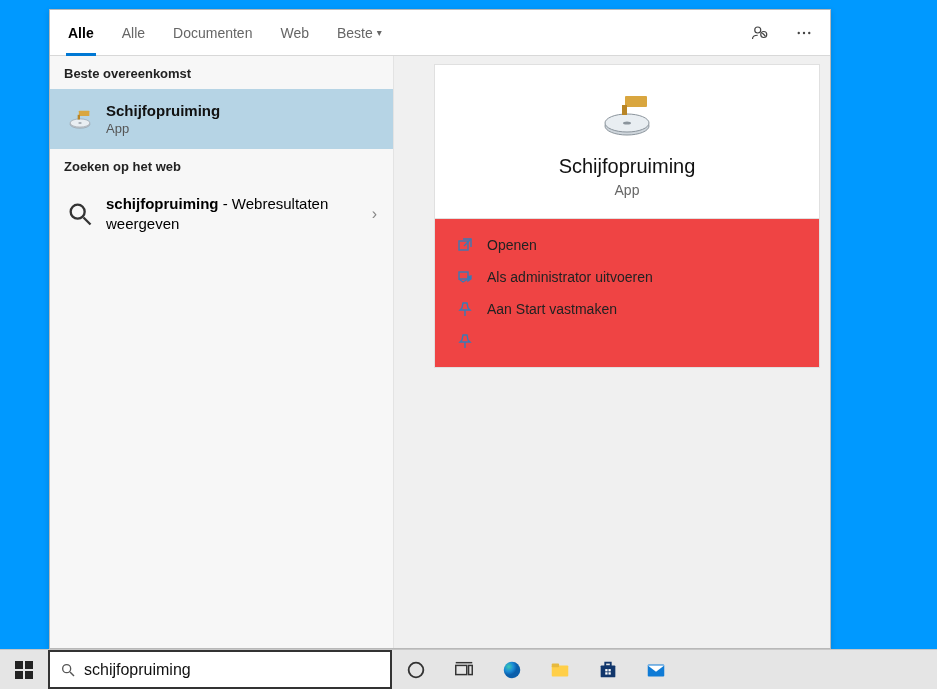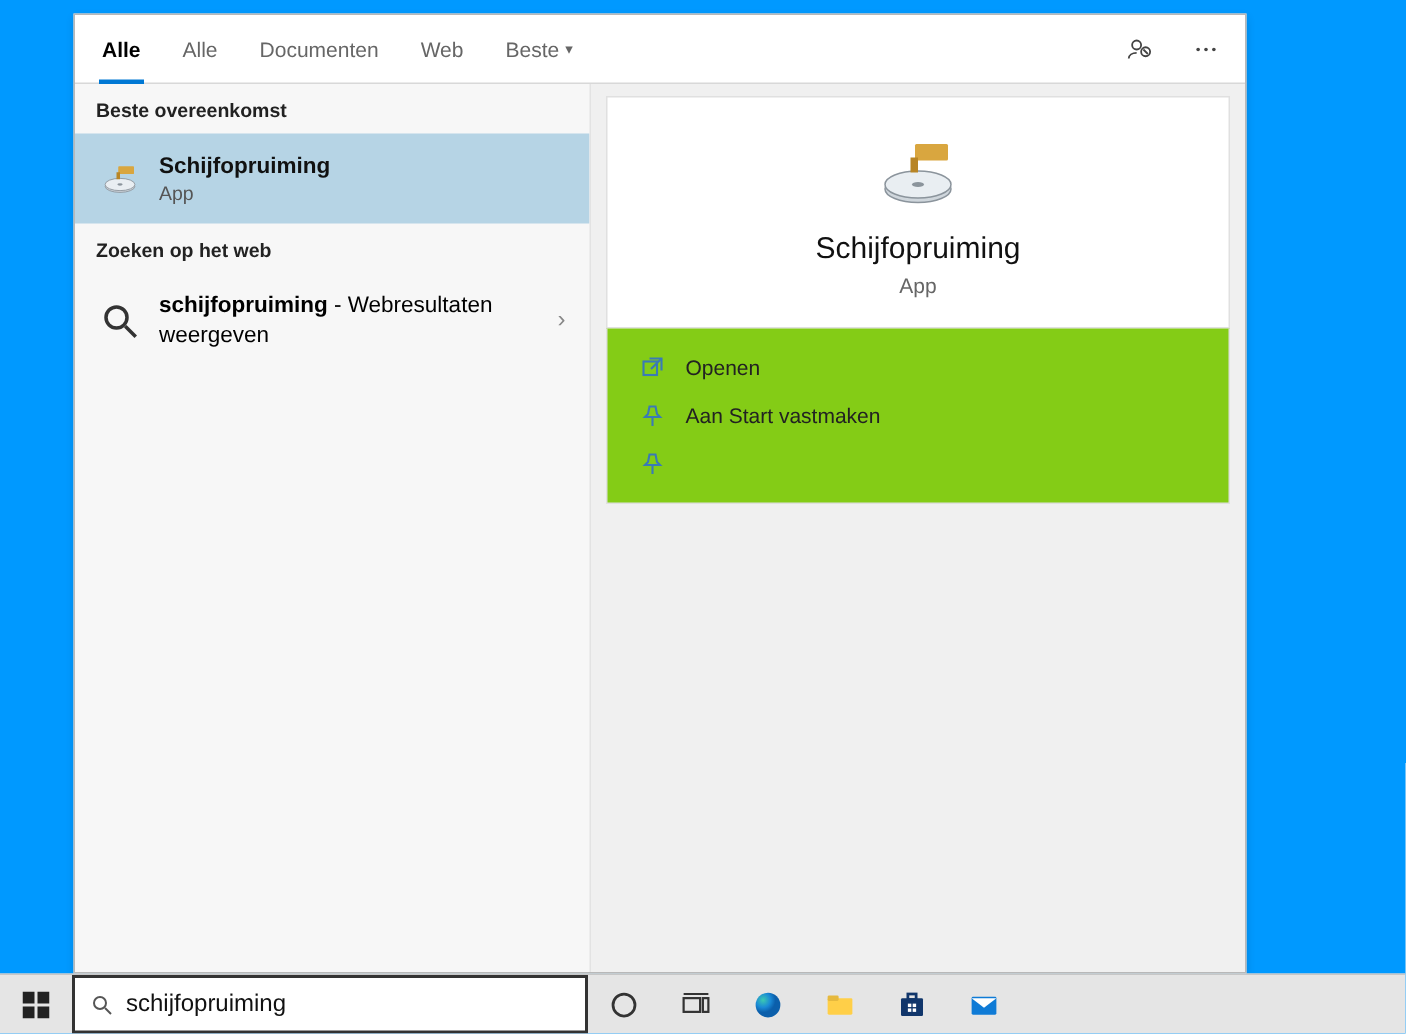--- a/index.html
+++ b/index.html
@@ -51,20 +51,21 @@
     justify-content: center;
     color: #444;
     cursor: pointer;
   }
   .tabs-icon svg { width: 18px; height: 18px; }
 
   .body {
     flex: 1;
     display: flex;
     overflow: hidden;
+    gap: 30px;
   }
 
   .left-col {
     width: 344px;
     background: #f7f7f7;
     border-right: 1px solid #e3e3e3;
     overflow-y: auto;
   }
   .sec-title {
     padding: 10px 14px 8px 14px;
@@ -102,21 +103,21 @@
     text-align: center;
   }
   .hero-icon {
     width: 60px; height: 44px;
     margin: 0 auto 18px auto;
   }
   .hero-title { font-size: 20px; color:#111; }
   .hero-sub   { font-size: 14px; color:#666; margin-top:4px; }
 
   .actions {
-    background:#84cc16;
+    background:#ef4444;
     border:1px solid #e0e0e0;
     border-top:none;
     padding: 10px 0;
   }
   .action {
     display:flex;
     align-items:center;
     gap:14px;
     padding: 8px 22px;
     font-size:14px;
@@ -262,20 +263,30 @@
                 <rect x="2" y="4" width="9" height="9"></rect>
                 <path d="M6 2h8v8"></path>
                 <path d="M14 2L7 9"></path>
               </svg>
             </span>
           <span>Openen</span>
         </div>
         <div class="action">
           <span class="aic">
               <svg viewBox="0 0 16 16" fill="none" stroke="currentColor" stroke-width="1.4">
+                <rect x="2" y="3" width="9" height="7"></rect>
+                <path d="M2 10l4 3 5-3"></path>
+                <path d="M11 8l3-1v3l-3 2z" fill="currentColor"></path>
+              </svg>
+            </span>
+          <span>Als administrator uitvoeren</span>
+        </div>
+        <div class="action">
+          <span class="aic">
+              <svg viewBox="0 0 16 16" fill="none" stroke="currentColor" stroke-width="1.4">
                 <path d="M6 2h4l1 5 2 2H3l2-2 1-5z"></path>
                 <line x1="8" y1="9" x2="8" y2="15"></line>
               </svg>
             </span>
           <span>Aan Start vastmaken</span>
         </div>
         <div class="action">
           <span class="aic">
               <svg viewBox="0 0 16 16" fill="none" stroke="currentColor" stroke-width="1.4">
                 <path d="M6 2h4l1 5 2 2H3l2-2 1-5z"></path>

